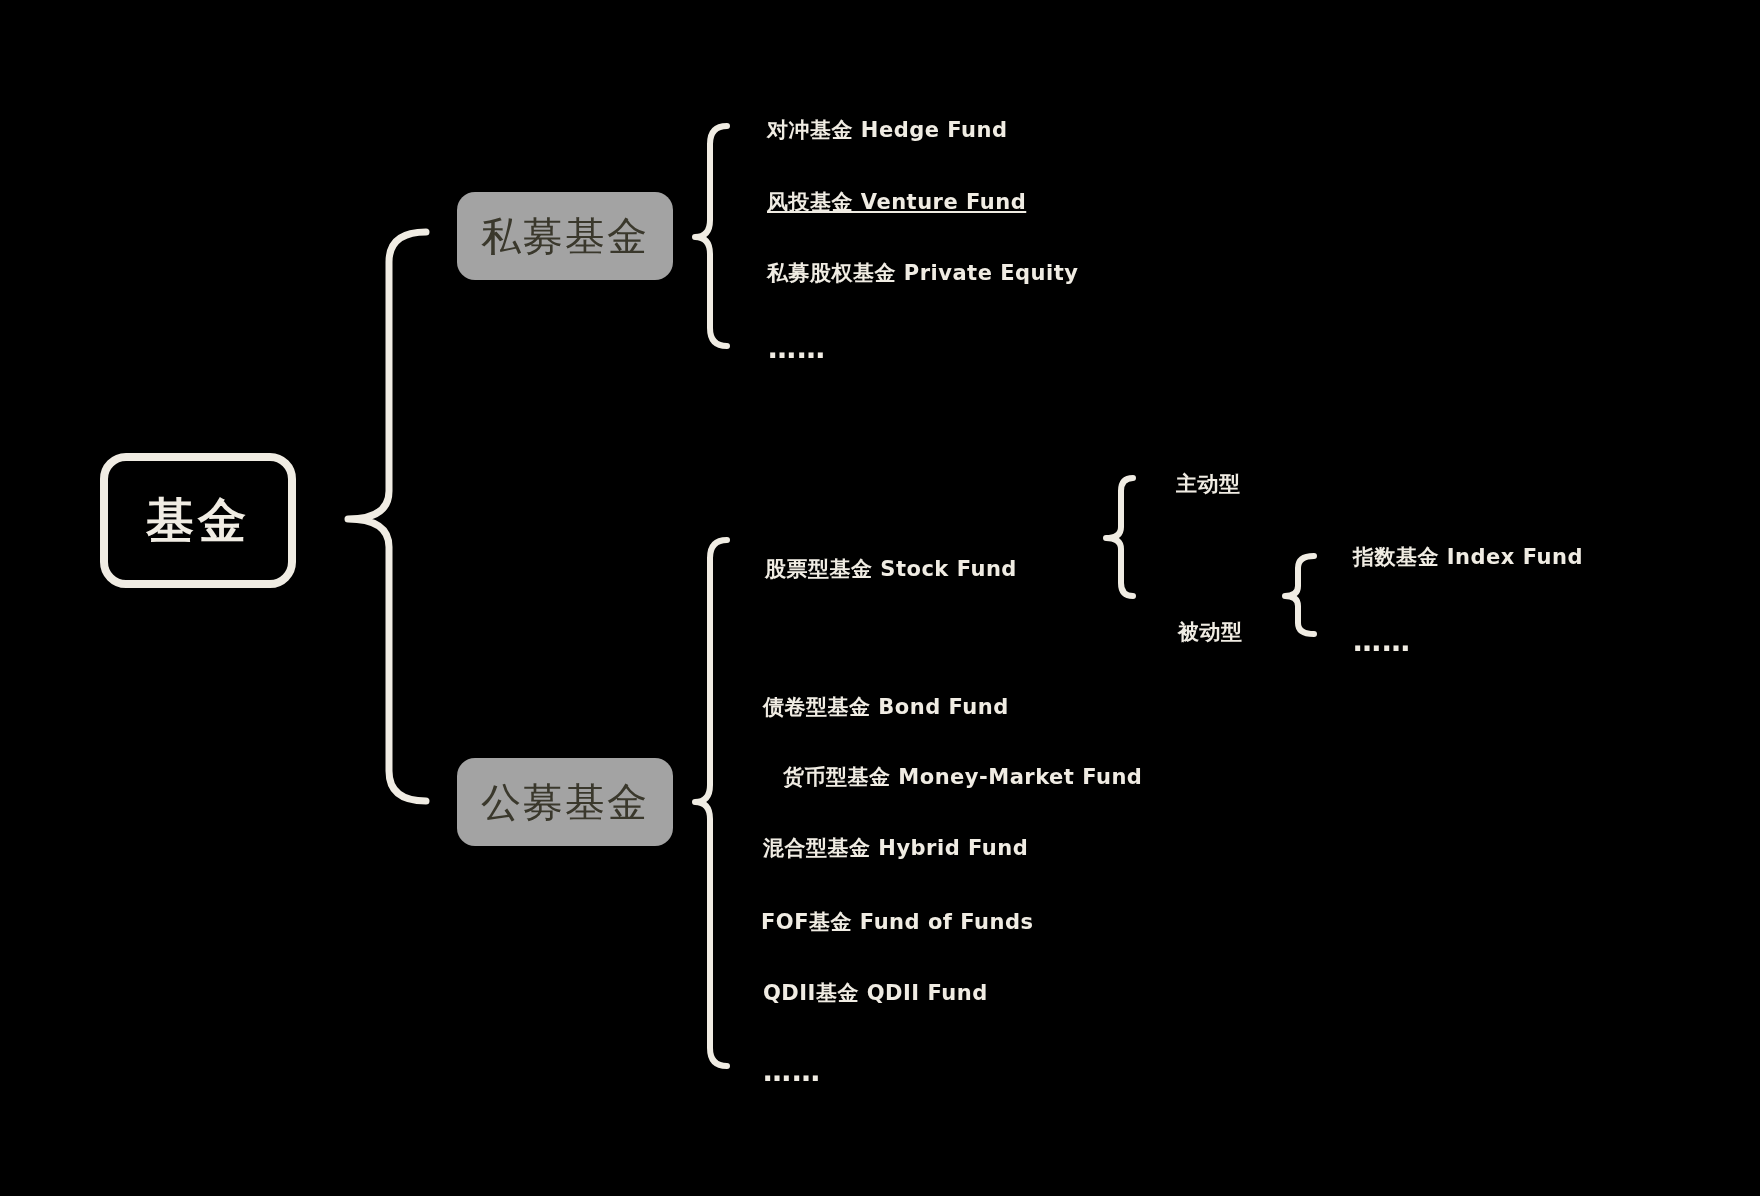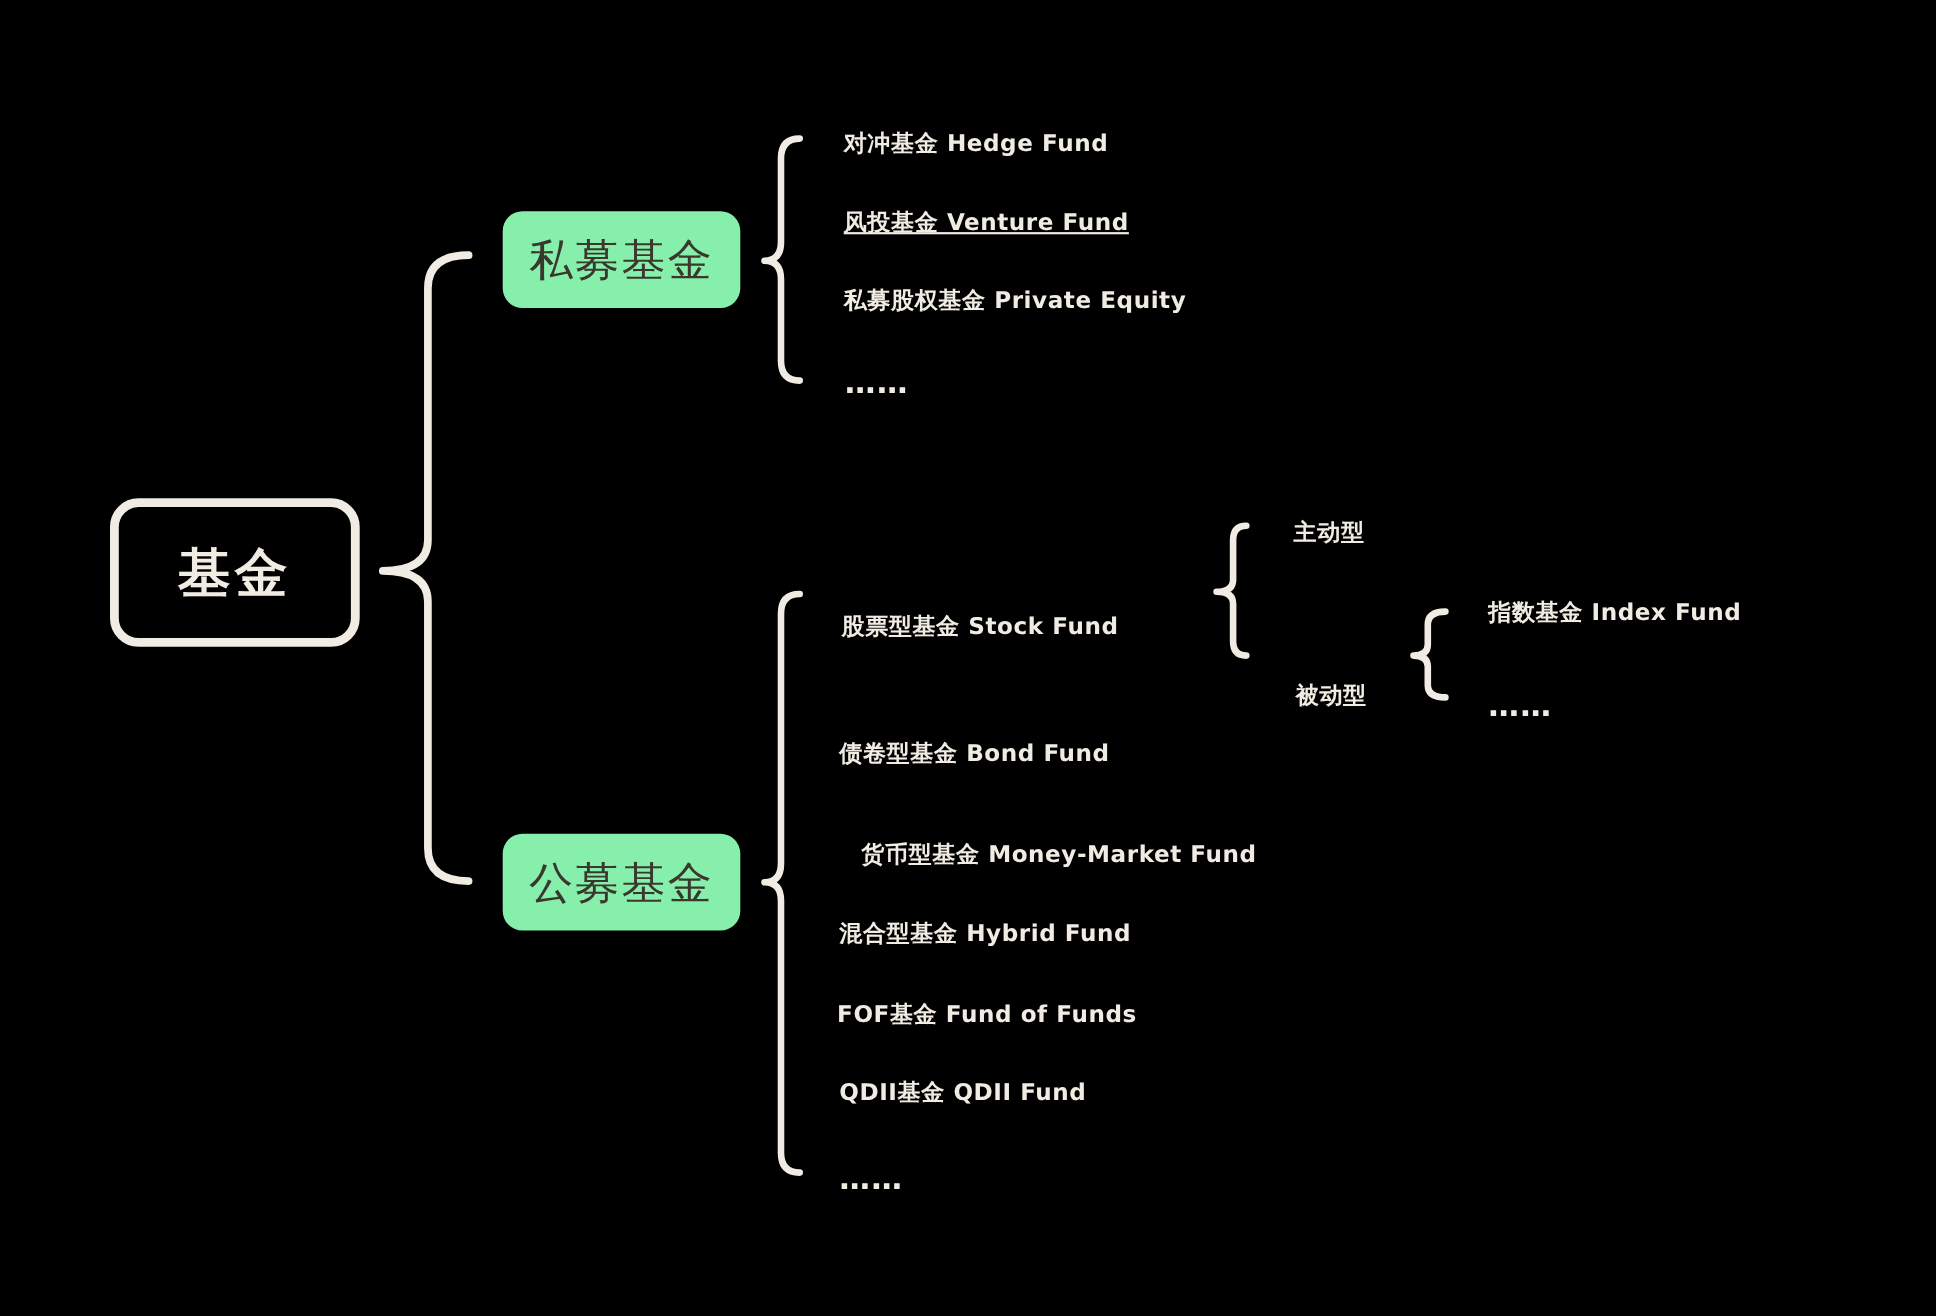--- a/index.html
+++ b/index.html
@@ -33,33 +33,33 @@
     position: absolute;
     display: flex;
     align-items: center;
     justify-content: center;
     box-sizing: border-box;
     white-space: nowrap;
   }
   .root-node {
     left: 100px;
     top: 453px;
-    width: 227px;
+    width: 196px;
     height: 135px;
     border: 8px solid #F0ECE3;
     border-radius: 26px;
     color: #F0ECE3;
     font-size: 48px;
     font-weight: 700;
     letter-spacing: 4px;
   }
   .branch-node {
     width: 216px;
     height: 88px;
-    background: #86efac;
+    background: #a3a3a3;
     border-radius: 18px;
     color: #3A382C;
     font-size: 40px;
     font-weight: 500;
     letter-spacing: 2px;
   }
   .branch-private { left: 457px; top: 192px; }
   .branch-public  { left: 457px; top: 758px; }
   .leaf {
     position: absolute;
@@ -103,21 +103,21 @@
   <div class="node branch-node branch-public">
     <span>公募基金</span>
   </div>
 
   <div class="leaf" style="left:767px; top:130px;">对冲基金 Hedge Fund</div>
   <div class="leaf" style="left:767px; top:202px;text-decoration:underline;">风投基金 Venture Fund</div>
   <div class="leaf" style="left:767px; top:273px;">私募股权基金 Private Equity</div>
   <div class="leaf dots" style="left:768px; top:348px;">……</div>
 
   <div class="leaf" style="left:765px; top:535px;margin-top:34px;">股票型基金 Stock Fund</div>
-  <div class="leaf" style="left:763px; top:685px;">债卷型基金 Bond Fund</div>
+  <div class="leaf" style="left:763px; top:707px;">债卷型基金 Bond Fund</div>
   <div class="leaf" style="left:763px; top:777px;margin-left:20px;">货币型基金 Money-Market Fund</div>
   <div class="leaf" style="left:763px; top:848px;">混合型基金 Hybrid Fund</div>
   <div class="leaf" style="left:761px; top:922px;">FOF基金 Fund of Funds</div>
   <div class="leaf" style="left:763px; top:993px;">QDII基金 QDII Fund</div>
   <div class="leaf dots" style="left:763px; top:1071px;">……</div>
 
   <div class="leaf" style="left:1176px; top:484px;">主动型</div>
   <div class="leaf" style="left:1178px; top:596px;margin-top:36px;">被动型</div>
 
   <div class="leaf" style="left:1353px; top:557px;">指数基金 Index Fund</div>

